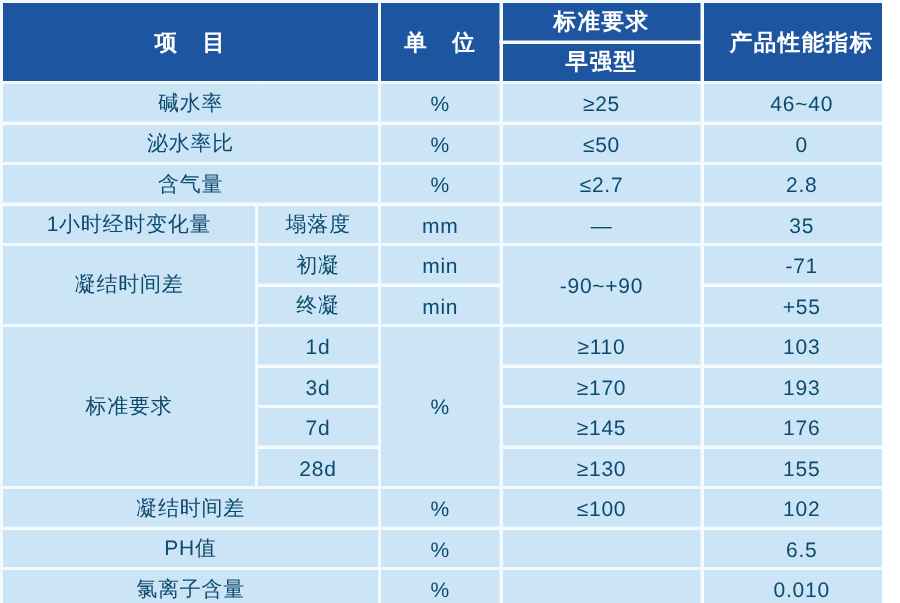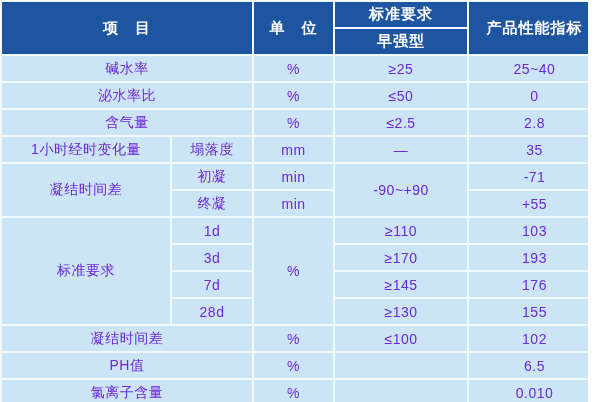--- a/index.html
+++ b/index.html
@@ -30,21 +30,21 @@
   table.spec th {
     background: #1d55a0;
     color: #ffffff;
     font-size: 15px;
     font-weight: bold;
     letter-spacing: 1px;
     height: 25px;
   }
   table.spec td {
     background: #cbe5f6;
-    color: #6d28d9;
+    color: #0c4a6e;
     font-size: 14px;
     font-weight: 500;
     letter-spacing: 0.5px;
     height: 25px;
   }
   td.unit-cell { font-size: 15px; }
   td.pct { font-size: 16px; }
 </style>
 </head>
 <body>
@@ -67,34 +67,34 @@
       <th rowspan="2">产品性能指标</th>
     </tr>
     <tr>
       <th>早强型</th>
     </tr>
 
     <tr>
       <td colspan="2">碱水率</td>
       <td class="unit-cell pct">%</td>
       <td>≥25</td>
-      <td>25~40</td>
+      <td>46~40</td>
     </tr>
 
     <tr>
       <td colspan="2">泌水率比</td>
       <td class="unit-cell pct">%</td>
       <td>≤50</td>
       <td>0</td>
     </tr>
 
     <tr>
       <td colspan="2">含气量</td>
       <td class="unit-cell pct">%</td>
-      <td>≤2.5</td>
+      <td>≤2.7</td>
       <td>2.8</td>
     </tr>
 
     <tr>
       <td>1小时经时变化量</td>
       <td>塌落度</td>
       <td class="unit-cell">mm</td>
       <td>—</td>
       <td>35</td>
     </tr>

